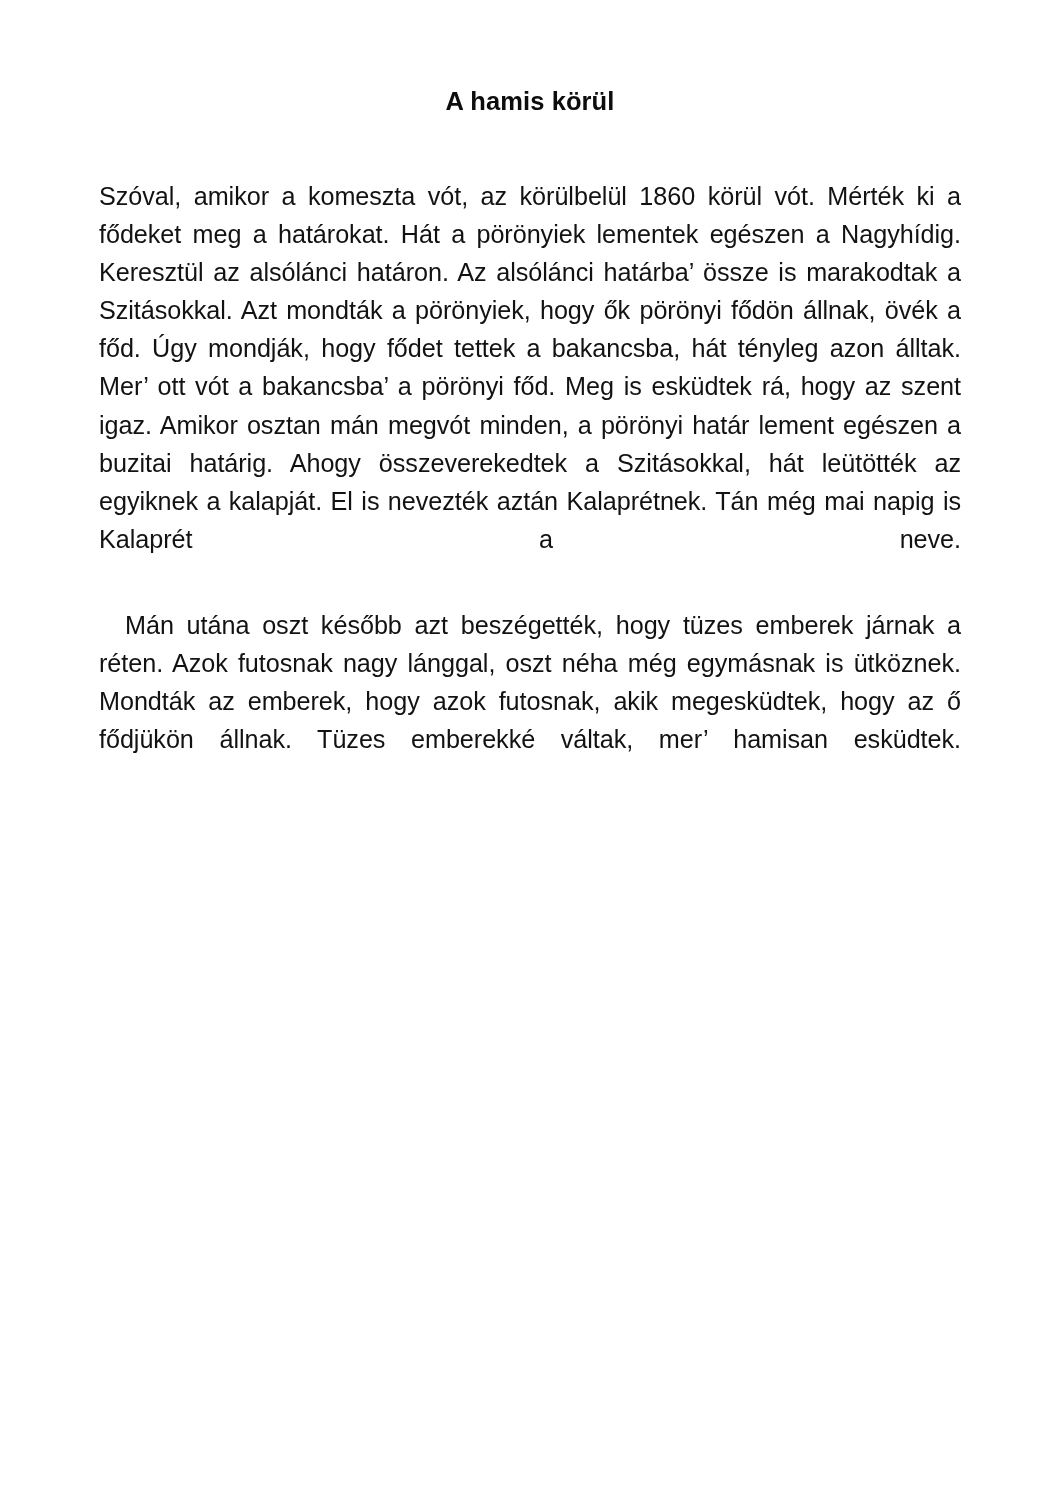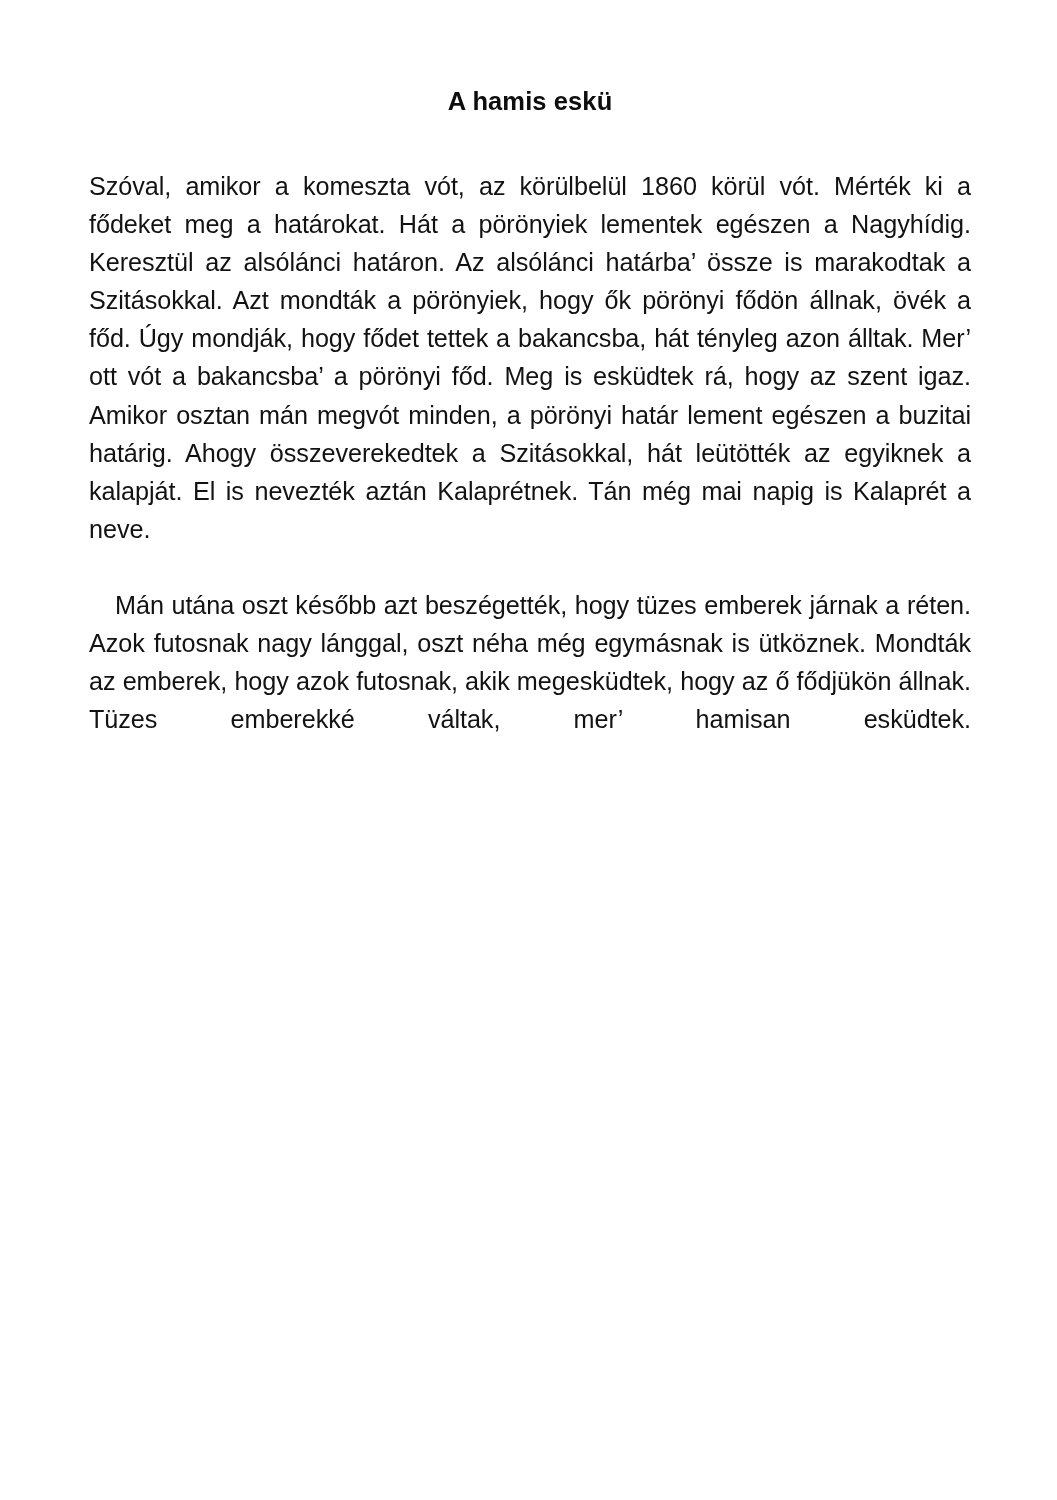--- a/index.html
+++ b/index.html
@@ -40,21 +40,21 @@
 
   .title-gap {
     height: 47px;
   }
 
   .body-par {
     font-size: 25.2px;
     line-height: 38.1px;
     text-align: justify;
     text-justify: inter-word;
-    margin: 0;
+    margin: 10px;
     color: #121212;
     letter-spacing: -0.05px;
     word-spacing: 0px;
     hyphens: none;
     -webkit-hyphens: none;
   }
 
   .body-par.indented {
     text-indent: 26px;
   }
@@ -65,21 +65,21 @@
     display: inline-block;
     width: 100%;
   }
 </style>
 </head>
 <body>
 
 <div class="page">
   <div class="content">
 
-    <h1 class="doc-title">A hamis eskü</h1>
+    <h1 class="doc-title">A hamis körül</h1>
 
     <div class="title-gap"></div>
 
     <p class="body-par">Szóval, amikor a komeszta vót, az körülbelül 1860 körül vót. Mérték ki a fődeket meg a határokat. Hát a pörönyiek lementek egészen a Nagyhídig. Keresztül az alsólánci határon. Az alsólánci határba’ össze is marakodtak a Szitásokkal. Azt mondták a pörönyiek, hogy ők pörönyi fődön állnak, övék a főd. Úgy mondják, hogy fődet tettek a bakancsba, hát tényleg azon álltak. Mer’ ott vót a bakancsba’ a pörönyi főd. Meg is esküdtek rá, hogy az szent igaz. Amikor osztan mán megvót minden, a pörönyi határ lement egészen a buzitai határig. Ahogy összeverekedtek a Szitásokkal, hát leütötték az egyiknek a kalapját. El is nevezték aztán Kalaprétnek. Tán még mai napig is Kalaprét a neve.</p>
 
     <p class="body-par indented">Mán utána oszt később azt beszégették, hogy tüzes emberek járnak a réten. Azok futosnak nagy lánggal, oszt néha még egymásnak is ütköznek. Mondták az emberek, hogy azok futosnak, akik megesküdtek, hogy az ő fődjükön állnak. Tüzes emberekké váltak, mer’ hamisan esküdtek.</p>
 
   </div>
 </div>
 

